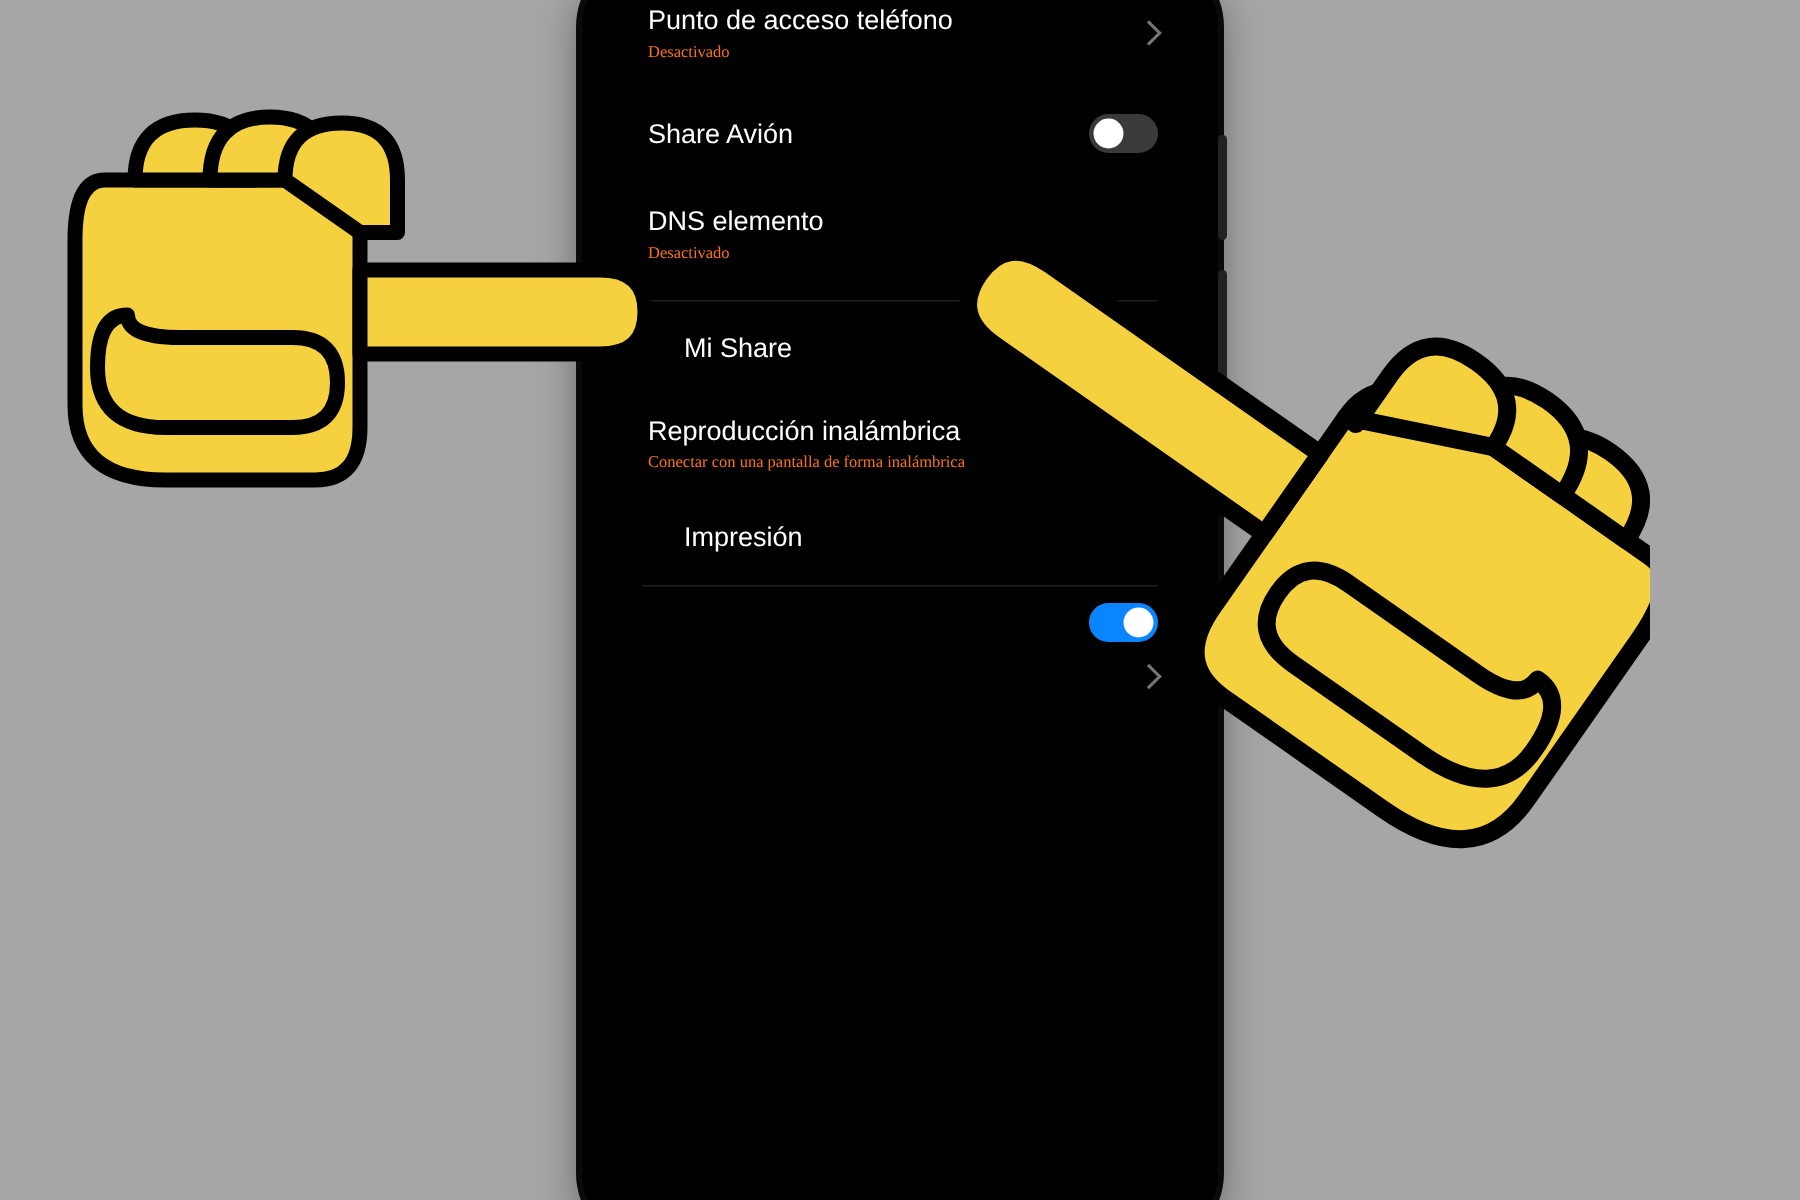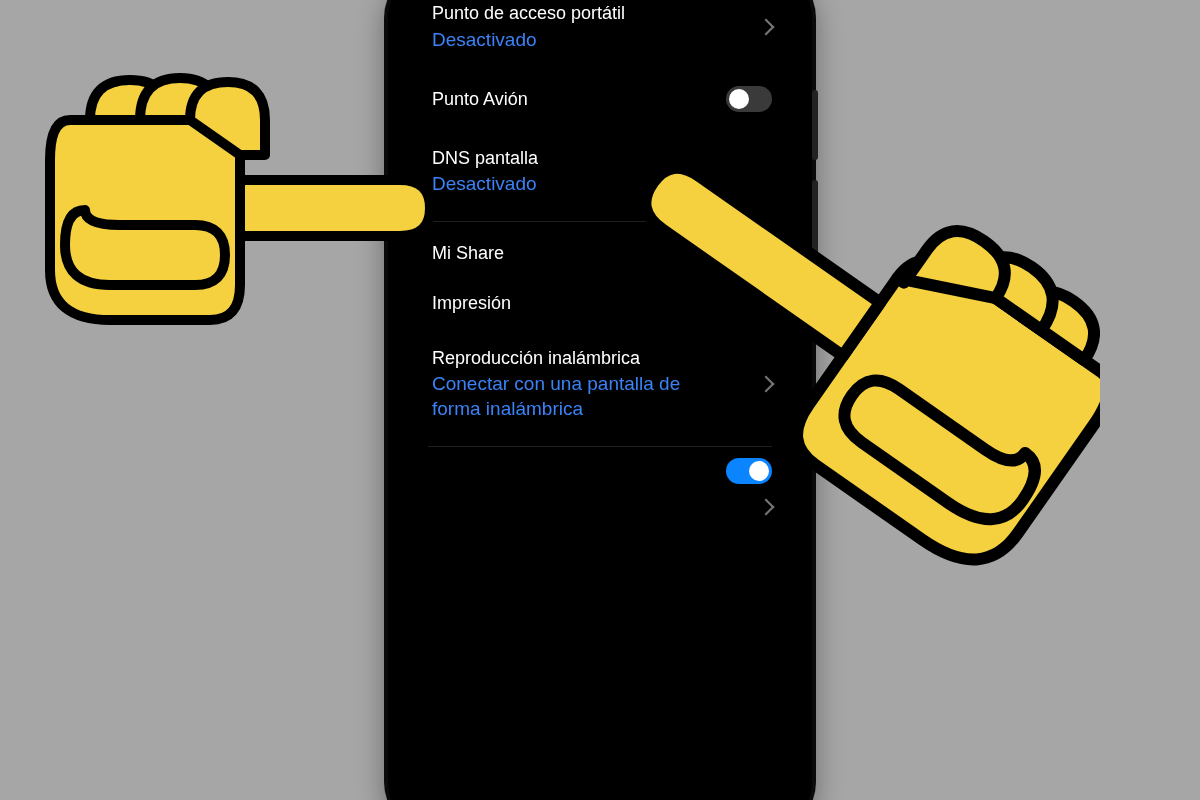--- a/index.html
+++ b/index.html
@@ -5,23 +5,23 @@
   html,body{margin:0;padding:0;width:1200px;height:800px;background:#a6a6a6;font-family:-apple-system,Helvetica,Arial,sans-serif;overflow:hidden;}
   .stage{position:relative;width:1200px;height:800px;}
   
   .phone{position:absolute;left:388px;top:-30px;width:424px;height:860px;background:#000;border-radius:48px;box-shadow:0 0 0 4px #0a0a0a, 0 8px 30px rgba(0,0,0,.45);}
   .btn-side{position:absolute;right:-6px;width:6px;background:#222;border-radius:3px;}
   .btn-side.a{top:120px;height:70px;}
   .btn-side.b{top:210px;height:110px;}
   .screen{position:absolute;left:14px;right:14px;top:14px;bottom:14px;background:#000;border-radius:38px;overflow:hidden;}
   .list{position:absolute;left:0;right:0;top:0;bottom:0;color:#fff;padding:0 26px;}
   .row{position:relative;padding:18px 30px 18px 4px;}
-  .row.dense{padding:14px 30px 14px 4px;}
+  .row.dense{padding:14px 30px 14px 4px;margin-left:24px;}
   .row .title{font-size:18px;color:#fff;line-height:1.25;}
-  .row .sub{font-size:19px;color:#3b82f6;margin-top:3px;line-height:1.3;max-width:300px;}
+  .row .sub{font-size:11px;color:#f97316;margin-top:3px;line-height:1.3;max-width:300px;font-family:Liberation Serif, serif;}
   .chev{position:absolute;right:0;top:50%;transform:translateY(-50%);width:10px;height:10px;border-right:2px solid #777;border-top:2px solid #777;transform:translateY(-50%) rotate(45deg);}
   .toggle{position:absolute;right:0;top:50%;transform:translateY(-50%);width:46px;height:26px;border-radius:13px;}
   .toggle.off{background:#3a3a3a;}
   .toggle.off .knob{position:absolute;left:3px;top:3px;width:20px;height:20px;border-radius:50%;background:#fff;}
   .toggle.on{background:#0a84ff;}
   .toggle.on .knob{position:absolute;right:3px;top:3px;width:20px;height:20px;border-radius:50%;background:#fff;}
   .sep{height:1px;background:#1f1f1f;margin:6px 0;}
   
   .hand{position:absolute;pointer-events:none;}
   .hand svg{display:block;}
@@ -31,50 +31,50 @@
 
 <div class="stage">
 
   <div class="phone">
     <div class="btn-side a"></div>
     <div class="btn-side b"></div>
     <div class="screen">
       <div class="list">
 
         <div class="row">
-          <div class="title">Punto de acceso portátil</div>
+          <div class="title">Punto de acceso teléfono</div>
           <div class="sub">Desactivado</div>
           <span class="chev"></span>
         </div>
 
         <div class="row">
-          <div class="title">Punto Avión</div>
+          <div class="title">Share Avión</div>
           <div class="toggle off">
               <div class="knob"></div>
             </div>
         </div>
 
 
         <div class="row">
-          <div class="title">DNS pantalla</div>
+          <div class="title">DNS elemento</div>
           <div class="sub">Desactivado</div>
         </div>
 
         <div class="sep"></div>
 
         <div class="row dense">
           <div class="title">Mi Share</div>
         </div>
-        <div class="row dense">
-          <div class="title">Impresión</div>
-        </div>
         <div class="row">
           <div class="title">Reproducción inalámbrica</div>
           <div class="sub">Conectar con una pantalla de forma inalámbrica</div>
           <span class="chev"></span>
+        </div>
+        <div class="row dense">
+          <div class="title">Impresión</div>
         </div>
 
         <div class="sep"></div>
 
         <div class="row">
           <div class="toggle on">
               <div class="knob"></div>
             </div>
         </div>
 

